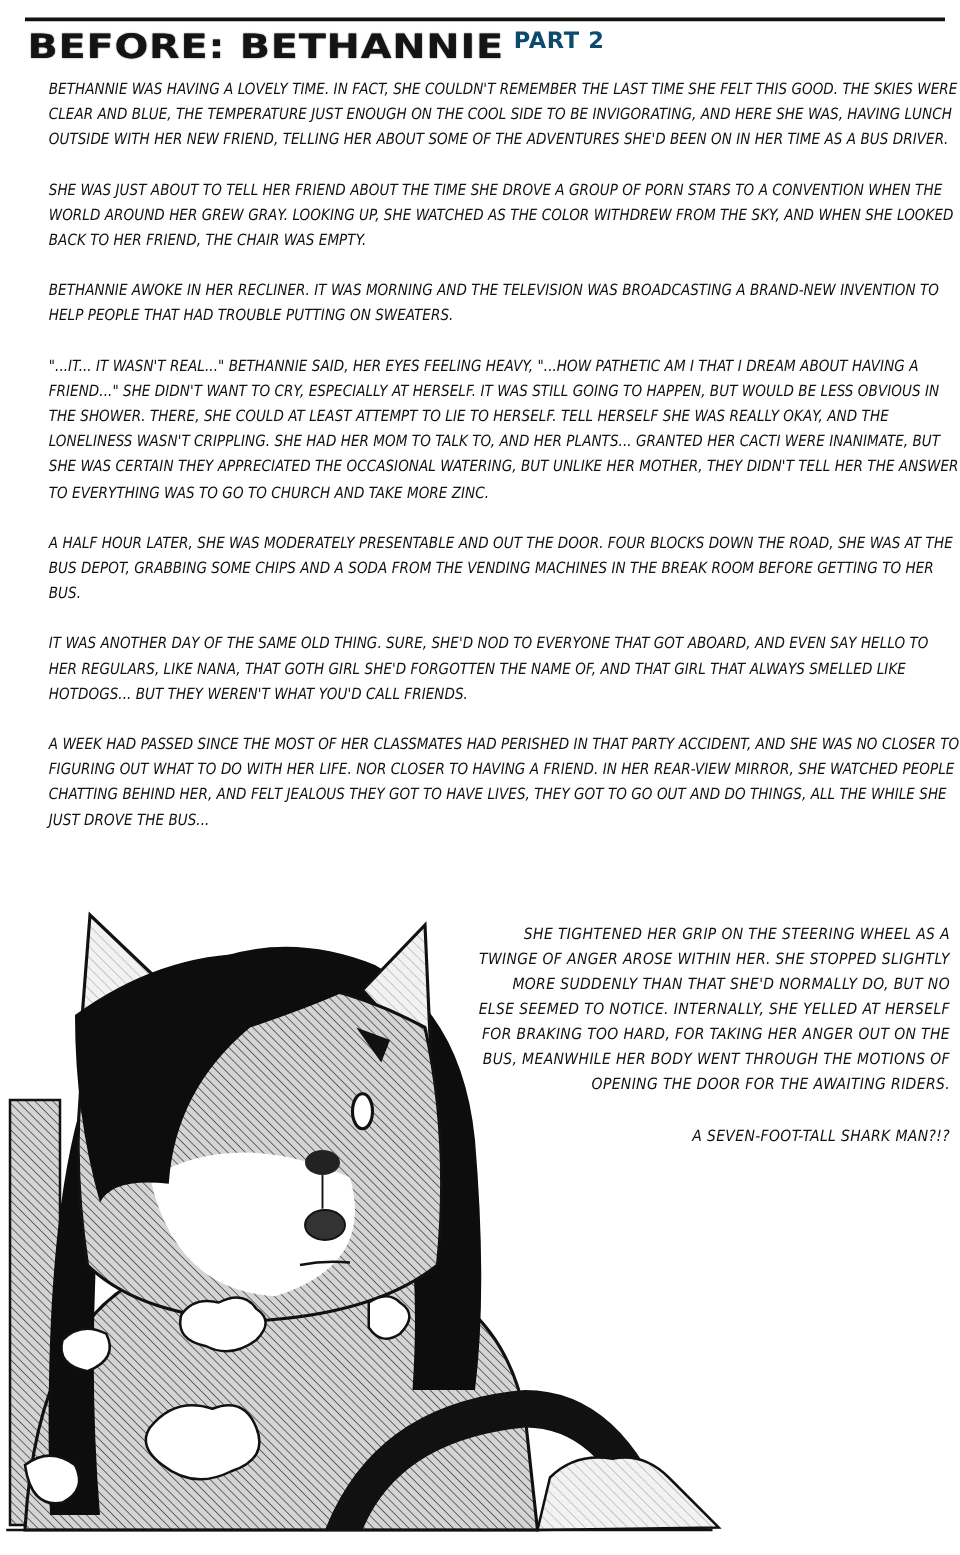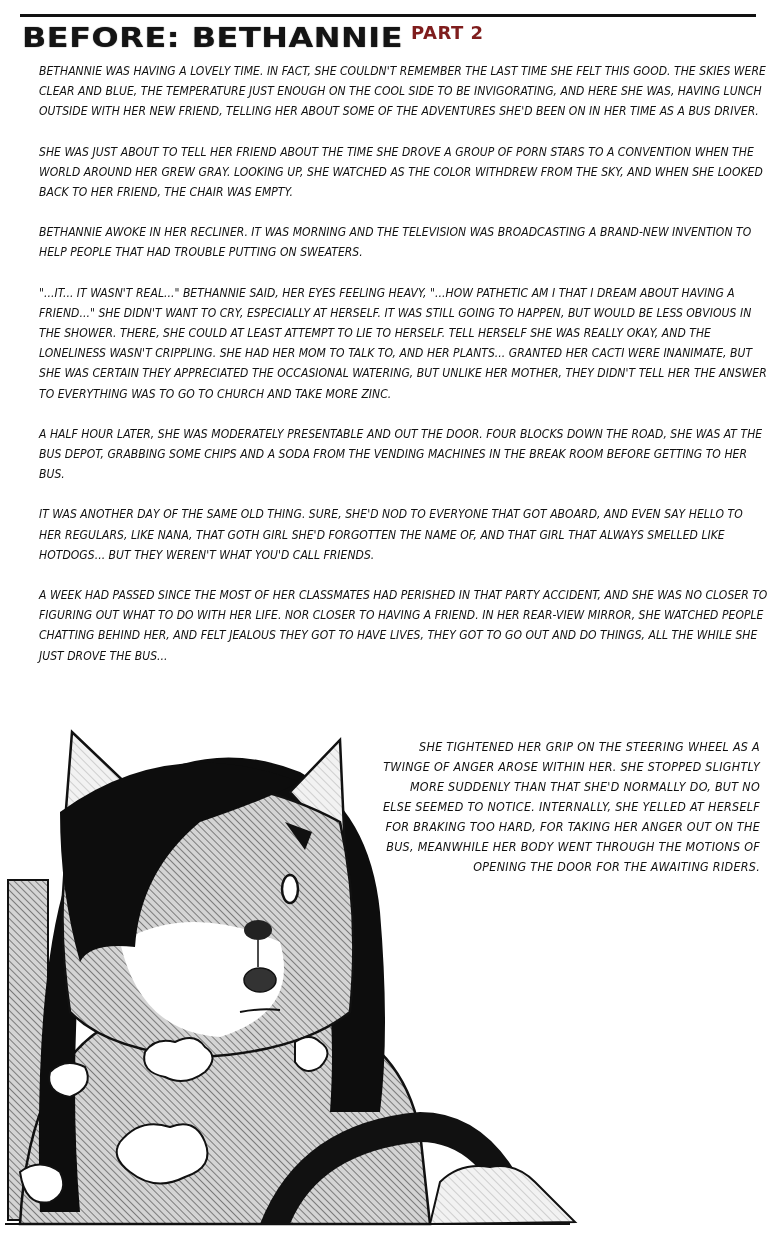--- a/index.html
+++ b/index.html
@@ -17,21 +17,21 @@
       display: flex; align-items: flex-start; gap: 8px; white-space: nowrap;
     }
     .title-main {
       font-family: "DejaVu Sans", sans-serif; font-weight: 900;
       font-size: 27px; letter-spacing: 0.5px; transform: scaleX(1.18);
       transform-origin: left; display: inline-block; color: #141414;
       text-shadow: 0 0 1px #333;
     }
     .title-sub {
       font-family: "DejaVu Sans", sans-serif; font-weight: 900;
-      font-size: 18px; letter-spacing: 0.5px; color: #7f1d1d;
+      font-size: 18px; letter-spacing: 0.5px; color: #0c4a6e;
       margin-left: 58px;
     }
     .story {
       position: absolute; left: 9px; top: 61px; width: 752px; margin-left: 30px;
     }
     .para {
       margin: 0 0 20px 0;
       font-size: 12.4px; line-height: 20.2px; text-transform: uppercase;
       letter-spacing: 0.05px; font-style: italic; font-weight: 500;
       transform: scaleX(0.97); transform-origin: left;
@@ -117,13 +117,14 @@
     <path d="M260 512 Q300 410 420 400 Q500 400 540 512 L510 512 Q480 430 420 430 Q320 440 290 512 Z" fill="#111"></path>
 
     <path d="M440 470 q20 -20 50 -15 q25 -5 45 15 q25 25 40 40 L430 512 Z" fill="url(#hatchLight)" stroke="#111" stroke-width="2"></path>
 
     <line x1="5" y1="512" x2="570" y2="512" stroke="#111" stroke-width="2"></line>
   </svg>
 </div>
 
 <div class="side">
   <p class="para p1">She tightened her grip on the steering wheel as a  twinge of anger arose within her. She stopped slightly more suddenly than that she'd normally do, but no else seemed to notice. Internally, she yelled at herself for braking too hard, for taking her anger out on the bus, meanwhile her body went through the motions of opening the door for the awaiting riders.</p>
+  <p class="para p4">A seven-foot-tall shark man?!?</p>
 </div>
 
 </body></html>

